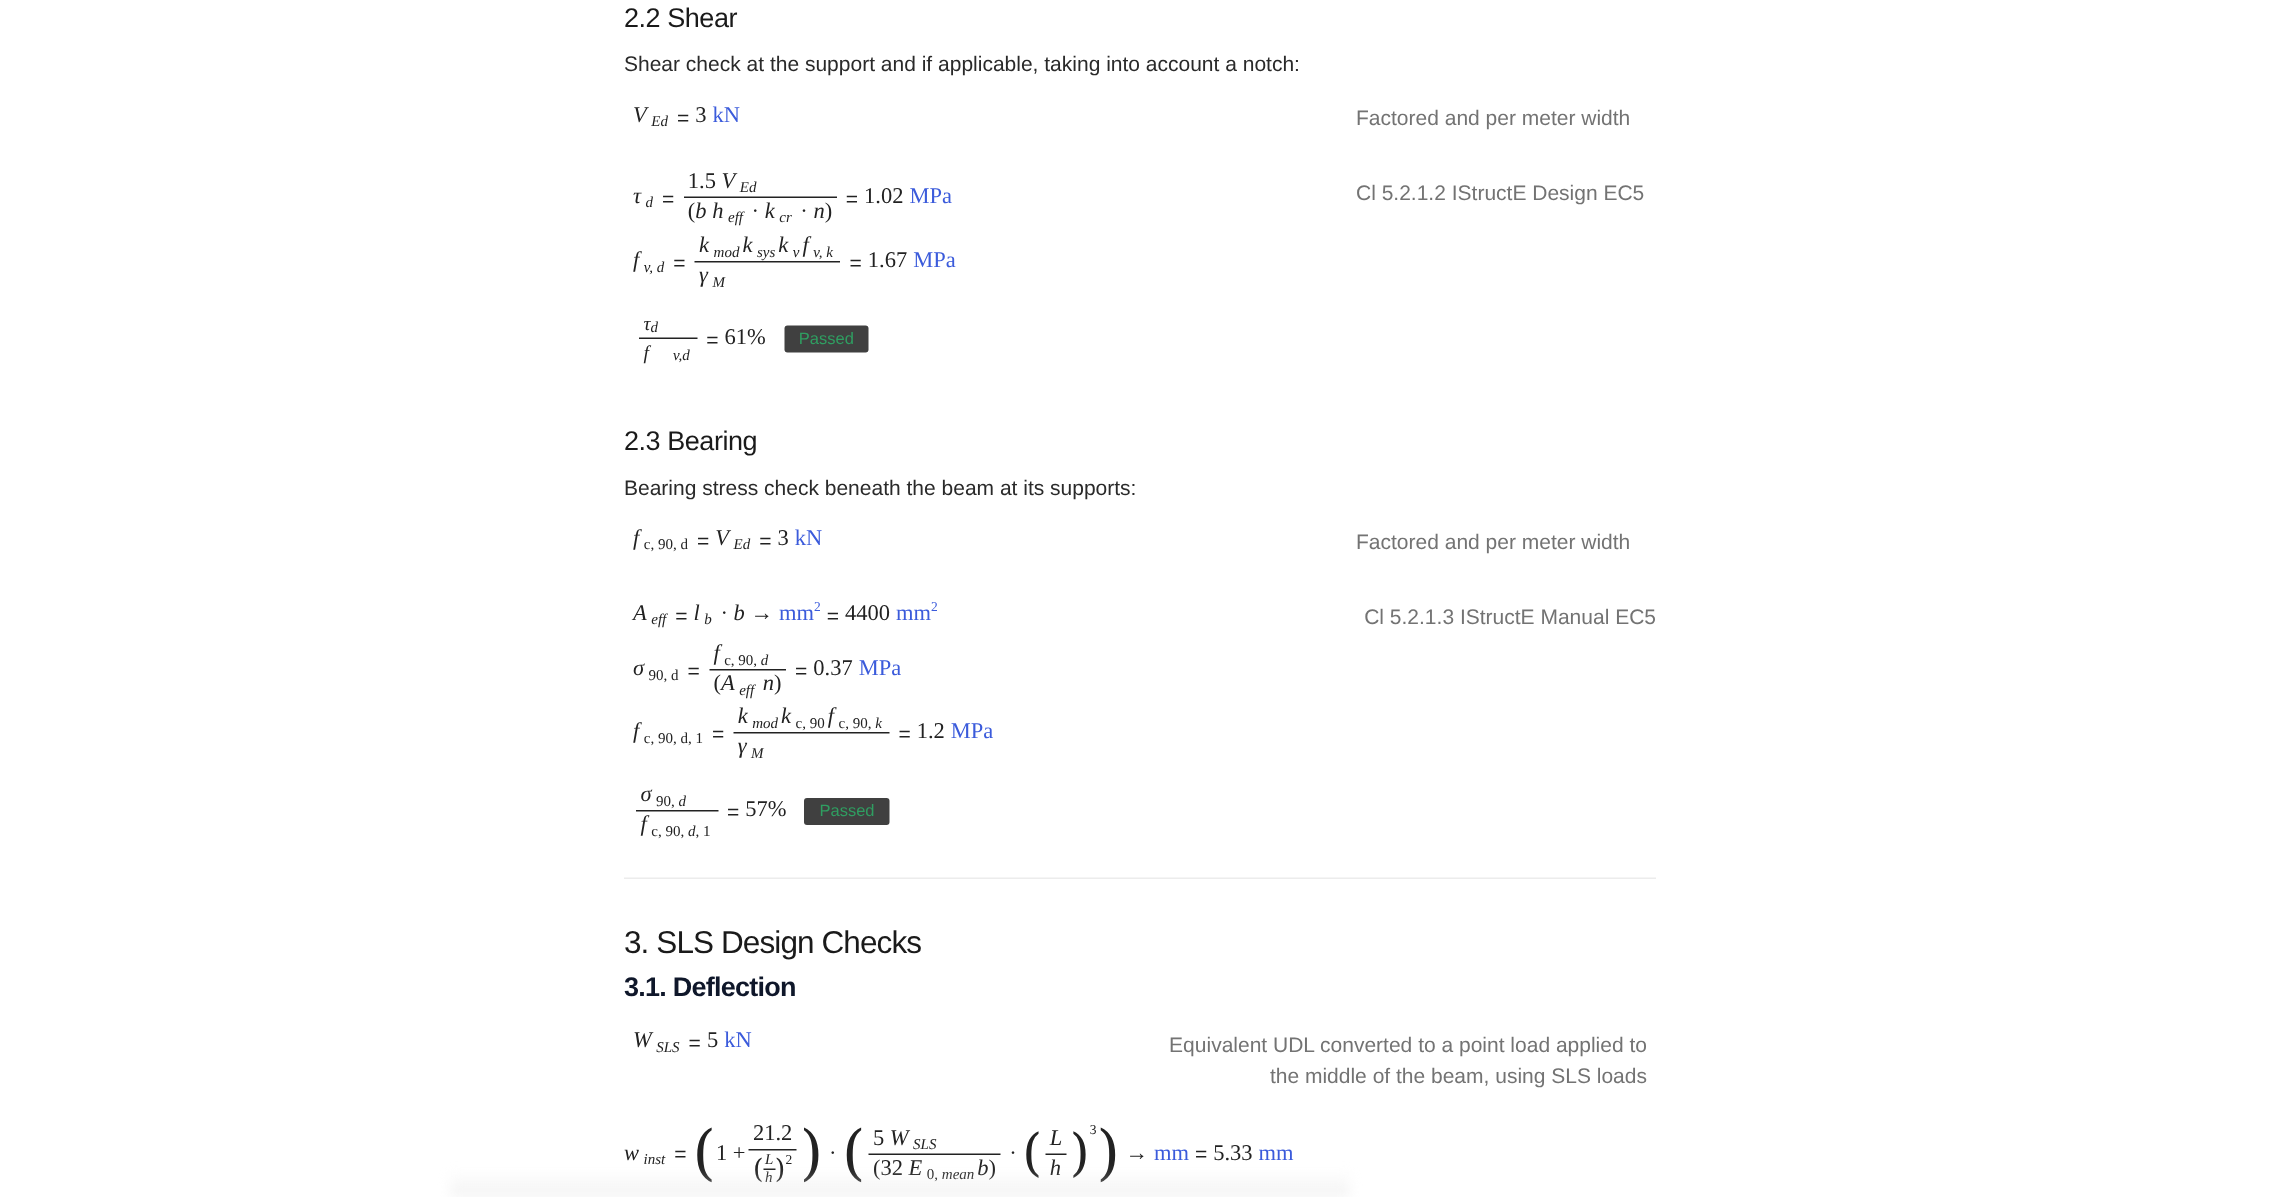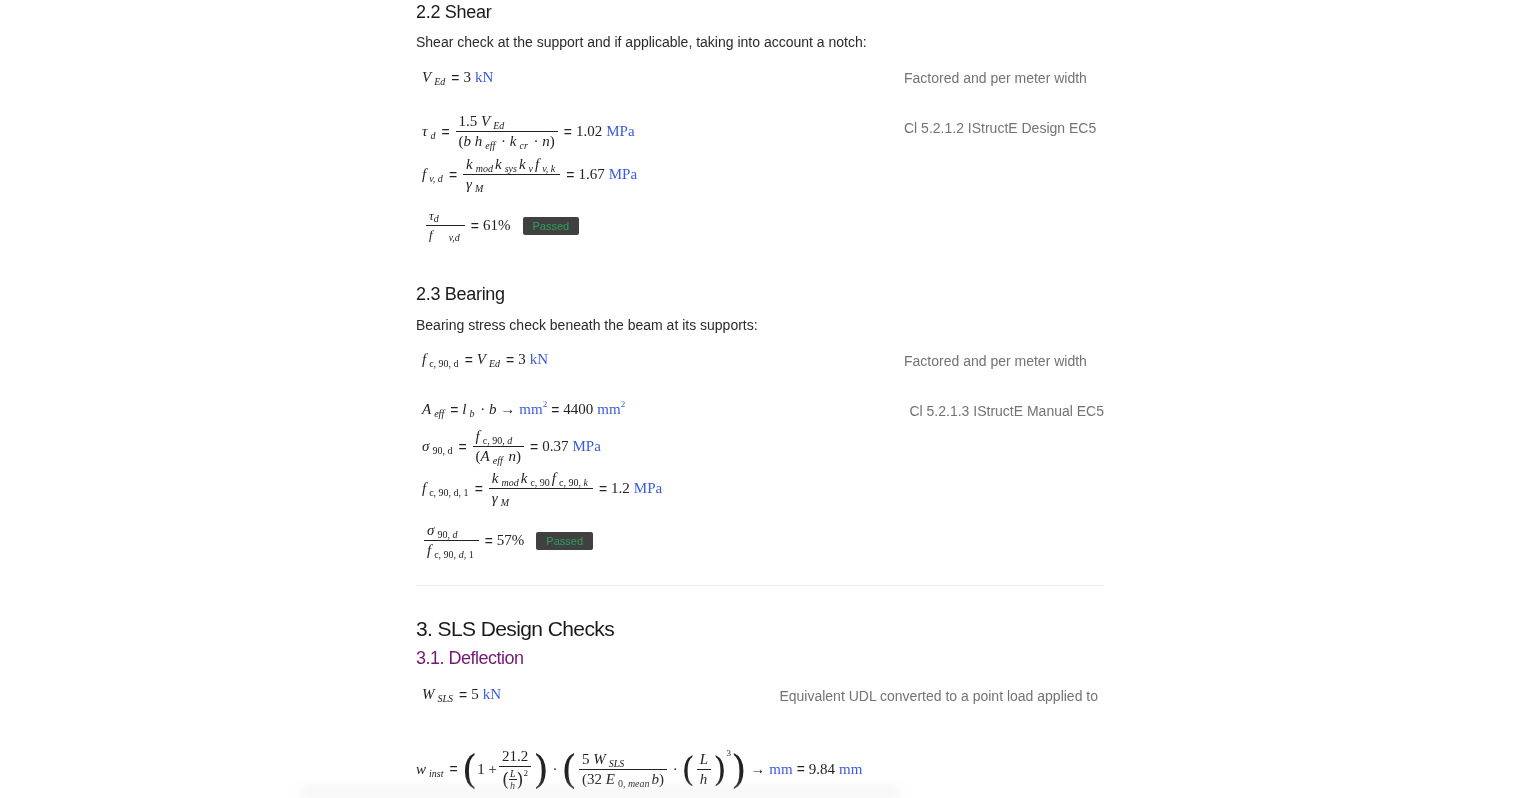--- a/index.html
+++ b/index.html
@@ -3,21 +3,21 @@
 <meta charset="utf-8">
 <style>
   * { box-sizing: border-box; margin: 0; padding: 0; }
   html, body { width: 1520px; height: 798px; overflow: hidden; background: #ffffff; }
   body { font-family: "Liberation Sans", sans-serif; color: #1f1f1f; position: relative; }
 
   .page { position: absolute; left: 416px; top: 0; width: 688px; }
 
   .h2 { position: absolute; left: 0; font-size: 18px; font-weight: 500; color: #1a1a1a; letter-spacing: -0.3px; }
   .h1 { position: absolute; left: 0; font-size: 21px; font-weight: 500; color: #1a1a1a; letter-spacing: -0.6px; }
-  .h3 { position: absolute; left: 0; font-size: 18px; font-weight: 400; color: #701a75; letter-spacing: -0.5px; }
+  .h3 { position: absolute; left: 0; font-size: 18px; font-weight: 700; color: #0f172a; letter-spacing: -0.5px; }
   .para { position: absolute; left: 0; font-size: 14px; color: #2a2a2a; }
   .note { position: absolute; font-size: 14px; color: #737373; text-align: right; line-height: 21px; }
 
   .math { position: absolute; font-family: "DejaVu Serif", "Liberation Serif", serif; font-size: 14px; color: #222; white-space: nowrap; display: flex; align-items: center; }
   .mi { font-family: "Liberation Serif", serif; font-style: italic; font-size: 15px; }
   .mn { font-family: "Liberation Serif", serif; font-size: 15px; }
   .sub { font-family: "Liberation Serif", serif; font-style: italic; font-size: 10px; position: relative; top: 4px; margin-left: 3px; margin-right: 2px; }
   .subn { font-style: normal; }
   .eq { font-family: "Liberation Sans", sans-serif; font-size: 14px; margin: 0 4px; }
   .unit { color: #3b5bdb; font-family: "Liberation Serif", serif; font-size: 15px; margin-left: 4px; }
@@ -221,20 +221,21 @@
 
   <div class="math" style="left:6px; top:686px;">
     <span class="mi">W</span>
       <span class="sub">SLS</span>
     <span class="eq">=</span>
       <span class="mn">5</span>
     <span class="unit">kN</span>
   </div>
   <div class="note" style="left:340px; top:686px; width:342px;">
     <div>Equivalent UDL converted to a point load applied to</div>
+    <div>the middle of the beam, using SLS loads</div>
   </div>
 
   <div class="math" style="left:0px; top:746px;">
     <span class="mi">w</span>
       <span class="sub">inst</span>
     <span class="eq">=</span>
     <span class="paren" style="font-size:40px;">(</span>
     <span class="mn">1 +</span>
     <span class="frac">
       <span class="num">
@@ -280,18 +281,18 @@
       <span class="den">
           <span class="mi">h</span>
         </span>
     </span>
     <span class="paren" style="font-size:34px;">)</span>
       <span class="sup" style="font-family:'Liberation Serif',serif; top:-16px;">3</span>
     <span class="paren" style="font-size:40px;">)</span>
     <span class="mn">&nbsp;→</span>
     <span class="unit">mm</span>
     <span class="eq">=</span>
-      <span class="mn">9.84</span>
+      <span class="mn">5.33</span>
     <span class="unit">mm</span>
   </div>
 </div>
 
 <div class="bottom-shade"></div>
 
 </body></html>

